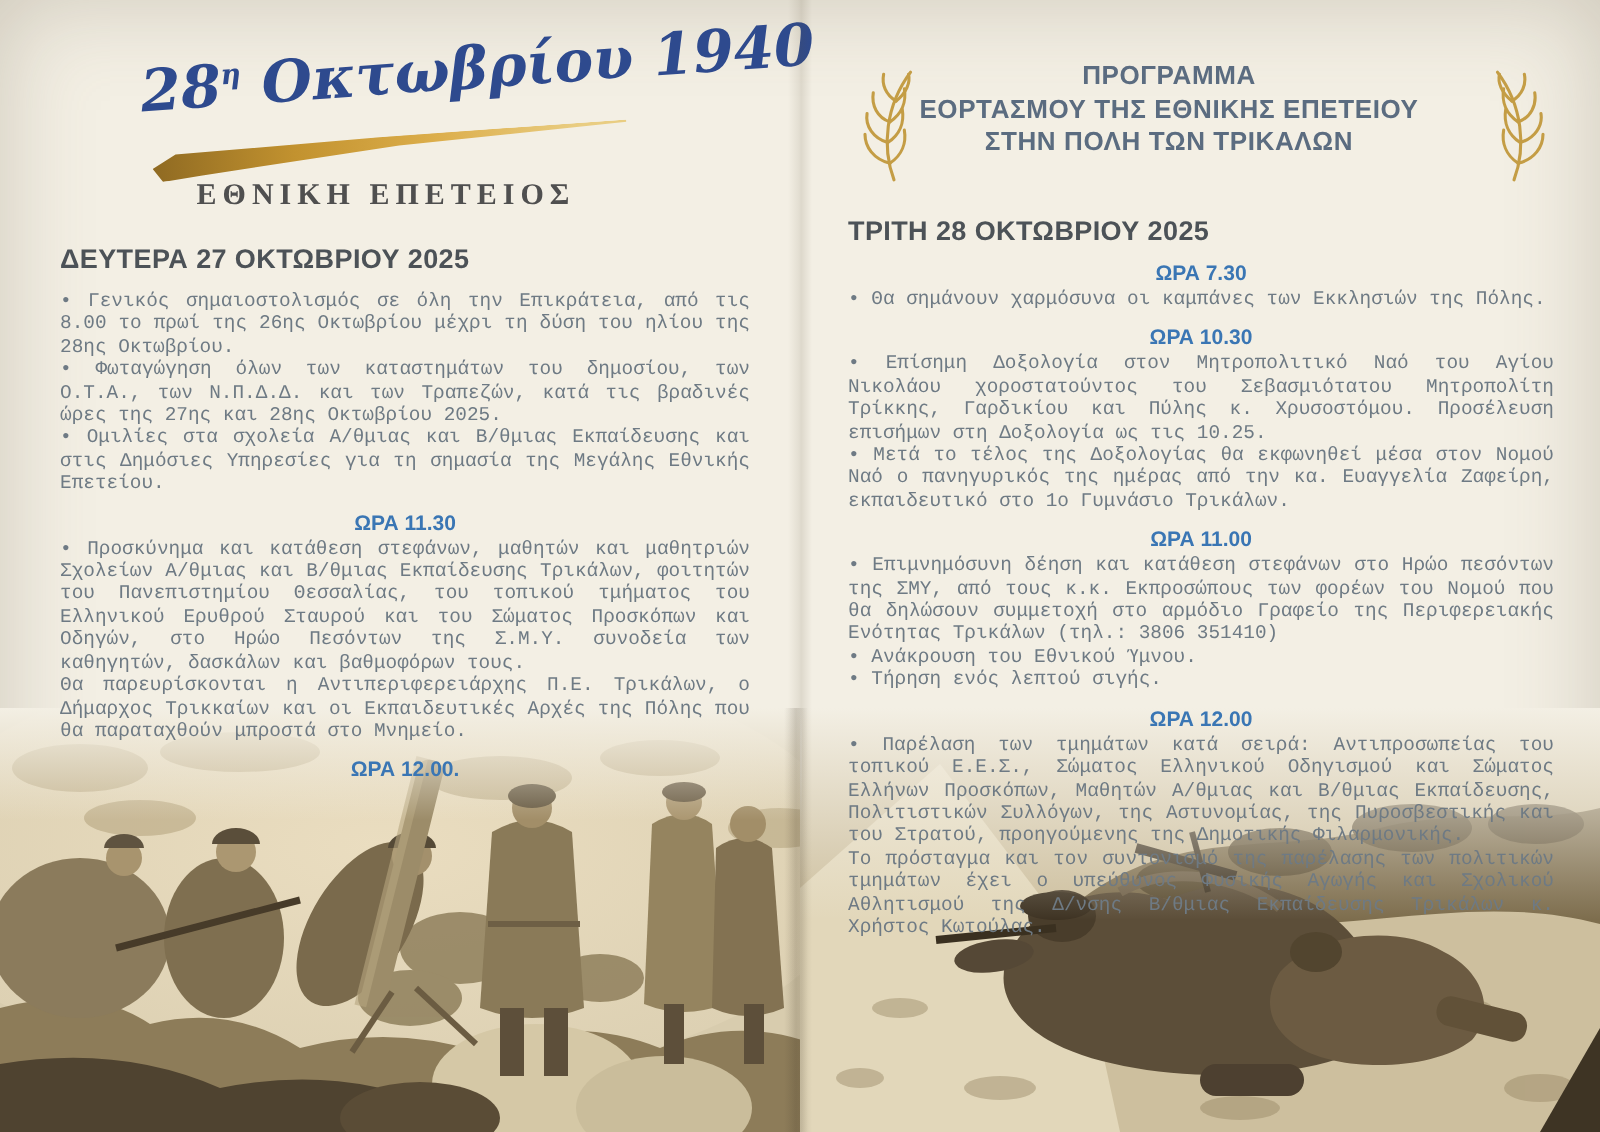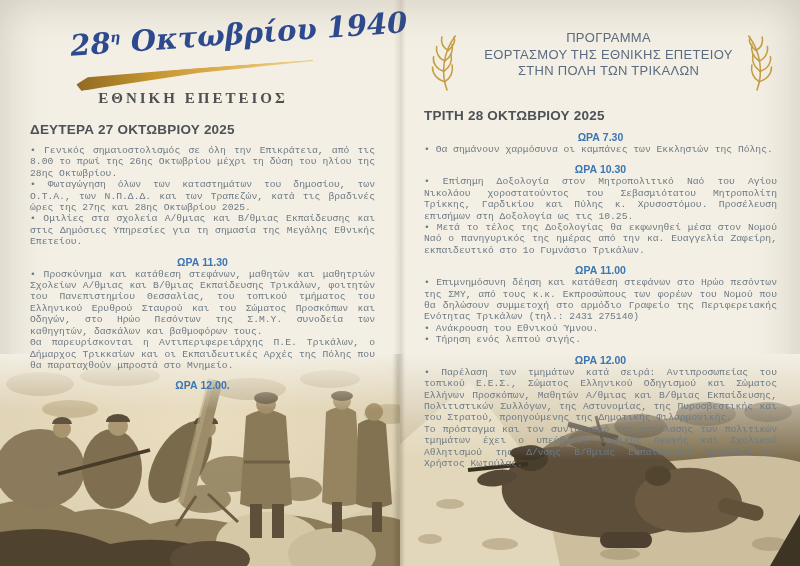--- a/index.html
+++ b/index.html
@@ -32,22 +32,22 @@
   .left-col{left:30px;top:122px;width:345px;}
   .right-col{left:424px;top:108px;width:353px;}
   .day{font-size:13.5px;font-weight:bold;color:var(--heading-gray);
     letter-spacing:.2px;margin:0 0 3px;}
   .section{margin-top:8px;}
   .time{font-size:10.5px;font-weight:bold;color:var(--accent-blue);margin-bottom:1px;text-align:center;}
   .item{font-size:9.7px;line-height:11.4px;color:var(--body-gray);
     text-align:justify;margin:0;font-family:Liberation Mono, monospace;}
 
   
-  .prog-header{position:absolute;left:432px;top:30px;width:353px;z-index:3;
-    text-align:center;font-weight:normal;font-size:13px;line-height:16.5px;
+  .prog-header{position:absolute;left:408px;top:30px;width:353px;z-index:3;
+    text-align:center;font-weight:bold;font-size:13px;line-height:16.5px;
     letter-spacing:.3px;color:var(--header-blue-gray);}
   .laurel{position:absolute;top:34px;z-index:2;}
   .laurel.left{left:424px;}
   .laurel.right{left:734px;transform:scaleX(-1);}
 
   
   .photo-wrap{position:absolute;left:0;bottom:0;width:800px;height:212px;z-index:1;}
   .fold{position:absolute;left:394px;top:0;width:12px;height:566px;z-index:4;
     background:linear-gradient(90deg,rgba(90,78,54,0) 0%,rgba(90,78,54,.10) 45%,
       rgba(90,78,54,.14) 55%,rgba(90,78,54,0) 100%);}
@@ -122,21 +122,21 @@
           <div class="time">ΩΡΑ 7.30</div>
           <p class="item bullet">• Θα σημάνουν χαρμόσυνα οι καμπάνες των Εκκλησιών της Πόλης.</p>
         </div>
         <div class="section">
           <div class="time">ΩΡΑ 10.30</div>
           <p class="item bullet">• Επίσημη Δοξολογία στον Μητροπολιτικό Ναό του Αγίου Νικολάου χοροστατούντος του Σεβασμιότατου Μητροπολίτη Τρίκκης, Γαρδικίου και Πύλης κ. Χρυσοστόμου. Προσέλευση επισήμων στη Δοξολογία ως τις 10.25.</p>
           <p class="item bullet">• Μετά το τέλος της Δοξολογίας θα εκφωνηθεί μέσα στον Νομού Ναό ο πανηγυρικός της ημέρας από την κα. Ευαγγελία Ζαφείρη, εκπαιδευτικό στο 1ο Γυμνάσιο Τρικάλων.</p>
         </div>
         <div class="section">
           <div class="time">ΩΡΑ 11.00</div>
-          <p class="item bullet">• Επιμνημόσυνη δέηση και κατάθεση στεφάνων στο Ηρώο πεσόντων της ΣΜΥ, από τους κ.κ. Εκπροσώπους των φορέων του Νομού που θα δηλώσουν συμμετοχή στο αρμόδιο Γραφείο της Περιφερειακής Ενότητας Τρικάλων (τηλ.: 2431 275140)</p>
+          <p class="item bullet">• Επιμνημόσυνη δέηση και κατάθεση στεφάνων στο Ηρώο πεσόντων της ΣΜΥ, από τους κ.κ. Εκπροσώπους των φορέων του Νομού που θα δηλώσουν συμμετοχή στο αρμόδιο Γραφείο της Περιφερειακής Ενότητας Τρικάλων (τηλ.: 3806 351410)</p>
           <p class="item bullet">• Ανάκρουση του Εθνικού Ύμνου.</p>
           <p class="item bullet">• Τήρηση ενός λεπτού σιγής.</p>
         </div>
         <div class="section">
           <div class="time">ΩΡΑ 12.00</div>
           <p class="item bullet">• Παρέλαση των τμημάτων κατά σειρά: Αντιπροσωπείας του τοπικού Ε.Ε.Σ., Σώματος Ελληνικού Οδηγισμού και Σώματος Ελλήνων Προσκόπων, Μαθητών Α/θμιας και Β/θμιας Εκπαίδευσης, Πολιτιστικών Συλλόγων, της Αστυνομίας, της Πυροσβεστικής και του Στρατού, προηγούμενης της Δημοτικής Φιλαρμονικής.</p>
           <p class="item">Το πρόσταγμα και τον συντονισμό της παρέλασης των πολιτικών τμημάτων έχει ο υπεύθυνος Φυσικής Αγωγής και Σχολικού Αθλητισμού της Δ/νσης Β/θμιας Εκπαίδευσης Τρικάλων κ. Χρήστος Κωτούλας.</p>
         </div>
       </div>
   </div>

